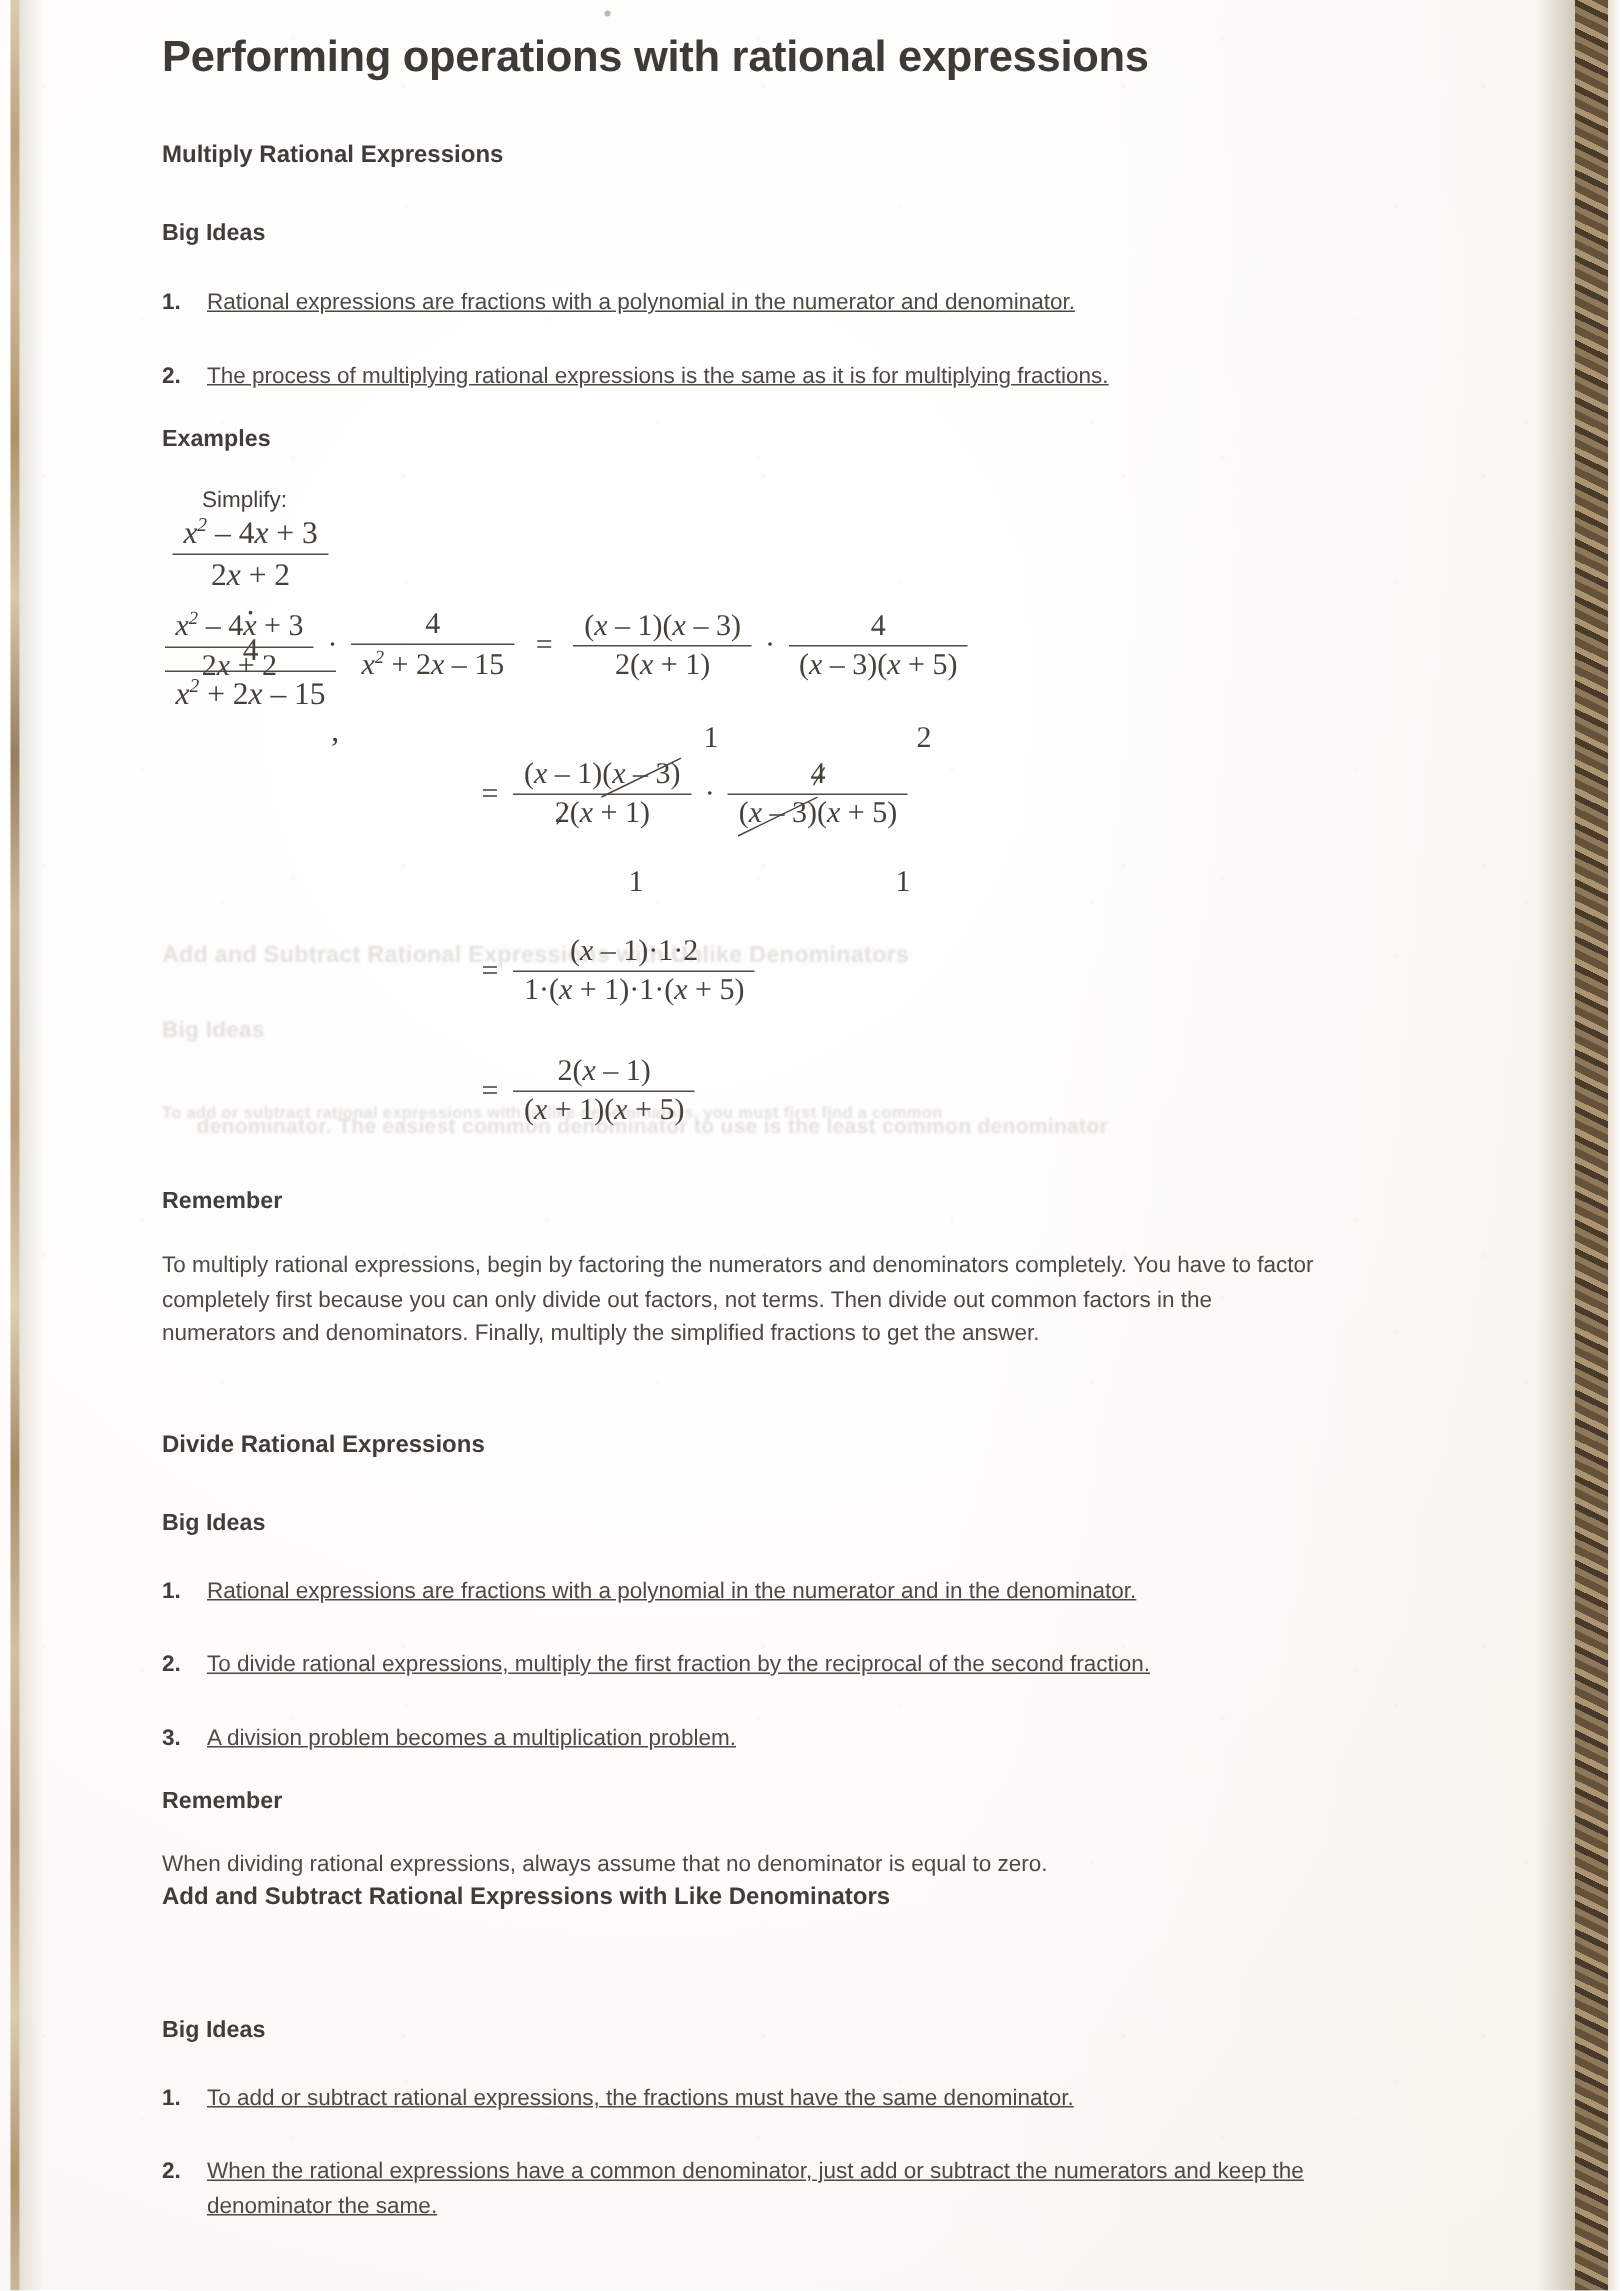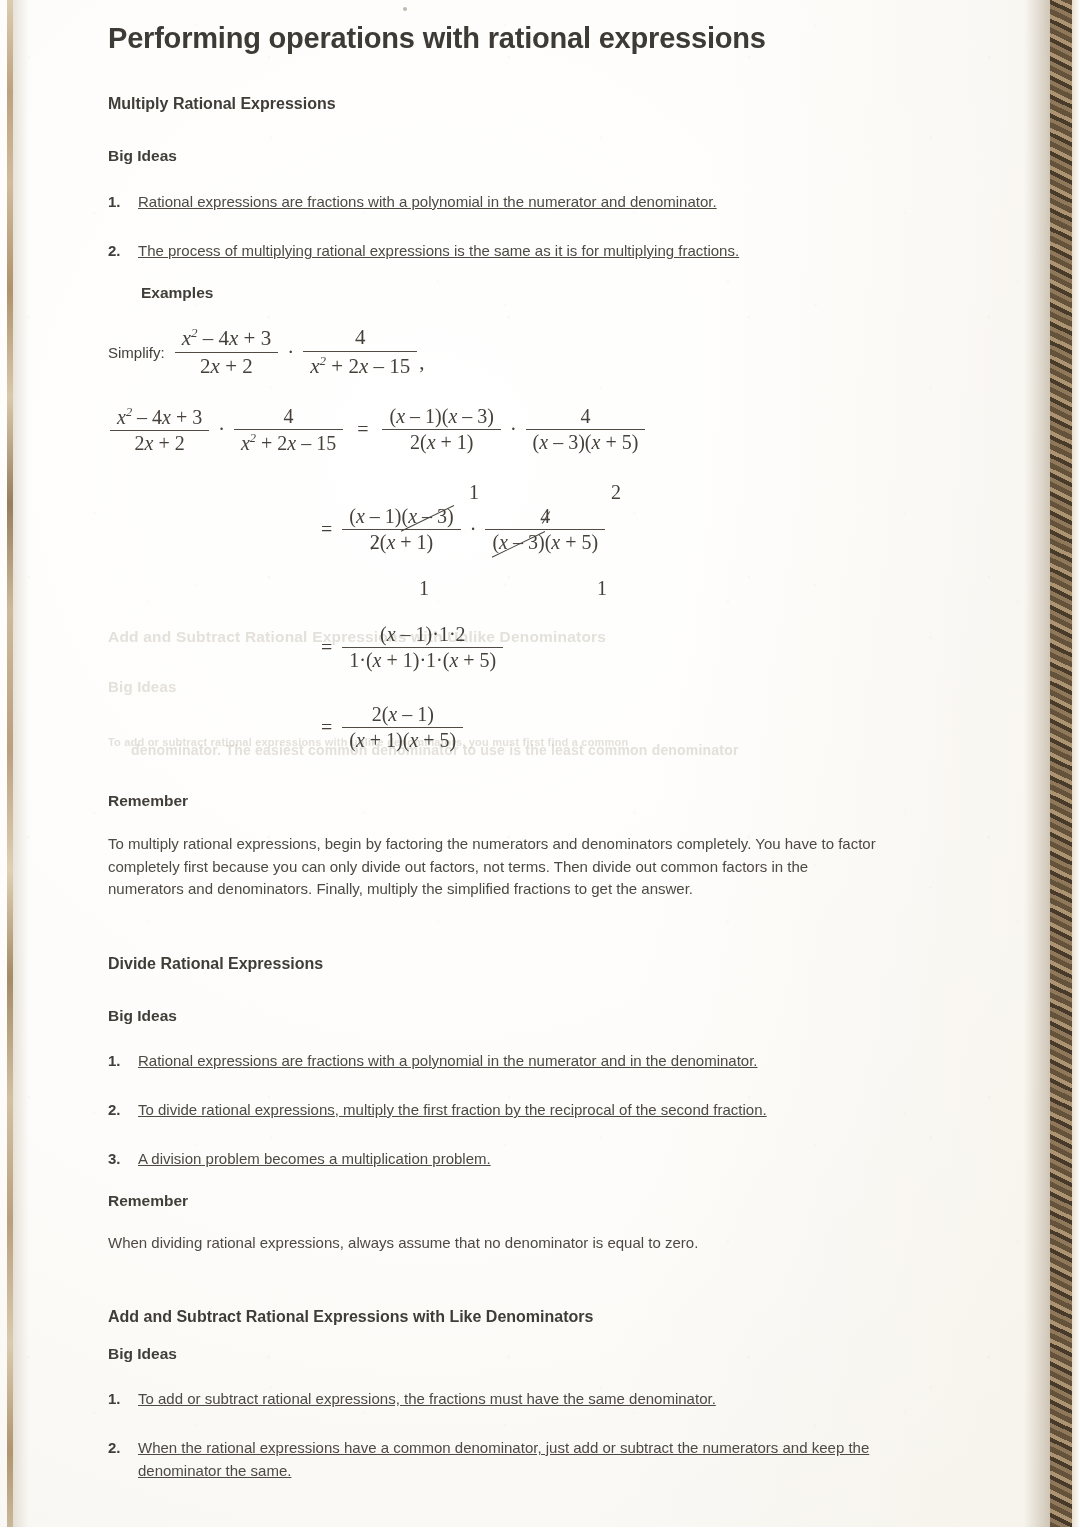--- a/index.html
+++ b/index.html
@@ -186,23 +186,23 @@
 
     <div class="li" style="top:191px;">
       <span class="num">1.</span>
       <span class="txt">Rational expressions are fractions with a polynomial in the numerator and denominator.</span>
     </div>
     <div class="li" style="top:240px;">
       <span class="num">2.</span>
       <span class="txt">The process of multiplying rational expressions is the same as it is for multiplying fractions.</span>
     </div>
 
-    <h3 class="sub" style="top:284px;margin-left:33px;">Examples</h3>
-
-    <div class="math row" style="left:5px; top:325px; font-size:21px;">
+    <h3 class="sub" style="top:284px;">Examples</h3>
+
+    <div class="math row" style="left:5px; top:325px; font-size:21px;flex-direction:column;">
       <span style="font-family:'Liberation Sans',sans-serif; font-size:15px; margin-right:8px;">Simplify:</span>
       <span class="frac">
         <span class="nu"><span class="mi">x</span><span class="sup">2</span> – 4<span class="mi">x</span> + 3</span>
         <span class="de">2<span class="mi">x</span> + 2</span>
       </span>
       <span class="op">·</span>
       <span class="frac">
         <span class="nu">4</span>
         <span class="de"><span class="mi">x</span><span class="sup">2</span> + 2<span class="mi">x</span> – 15</span>
       </span>
@@ -281,21 +281,21 @@
       <span class="txt">To divide rational expressions, multiply the first fraction by the reciprocal of the second fraction.</span>
     </div>
     <div class="li" style="top:1148px;">
       <span class="num">3.</span>
       <span class="txt">A division problem becomes a multiplication problem.</span>
     </div>
 
     <h3 class="sub" style="top:1192px;">Remember</h3>
     <p class="body" style="top:1232px;">When dividing rational expressions, always assume that no denominator is equal to zero.</p>
 
-    <h2 class="sec" style="top:1308px;">Add and Subtract Rational Expressions with Like Denominators</h2>
+    <h2 class="sec" style="top:1256px;">Add and Subtract Rational Expressions with Like Denominators</h2>
 
     <h3 class="sub" style="top:1345px;">Big Ideas</h3>
 
     <div class="li" style="top:1388px;">
       <span class="num">1.</span>
       <span class="txt">To add or subtract rational expressions, the fractions must have the same denominator.</span>
     </div>
     <div class="li" style="top:1437px; width:775px;">
       <span class="num">2.</span>
       <span class="txt">When the rational expressions have a common denominator, just add or subtract the numerators and keep the denominator the same.</span>

